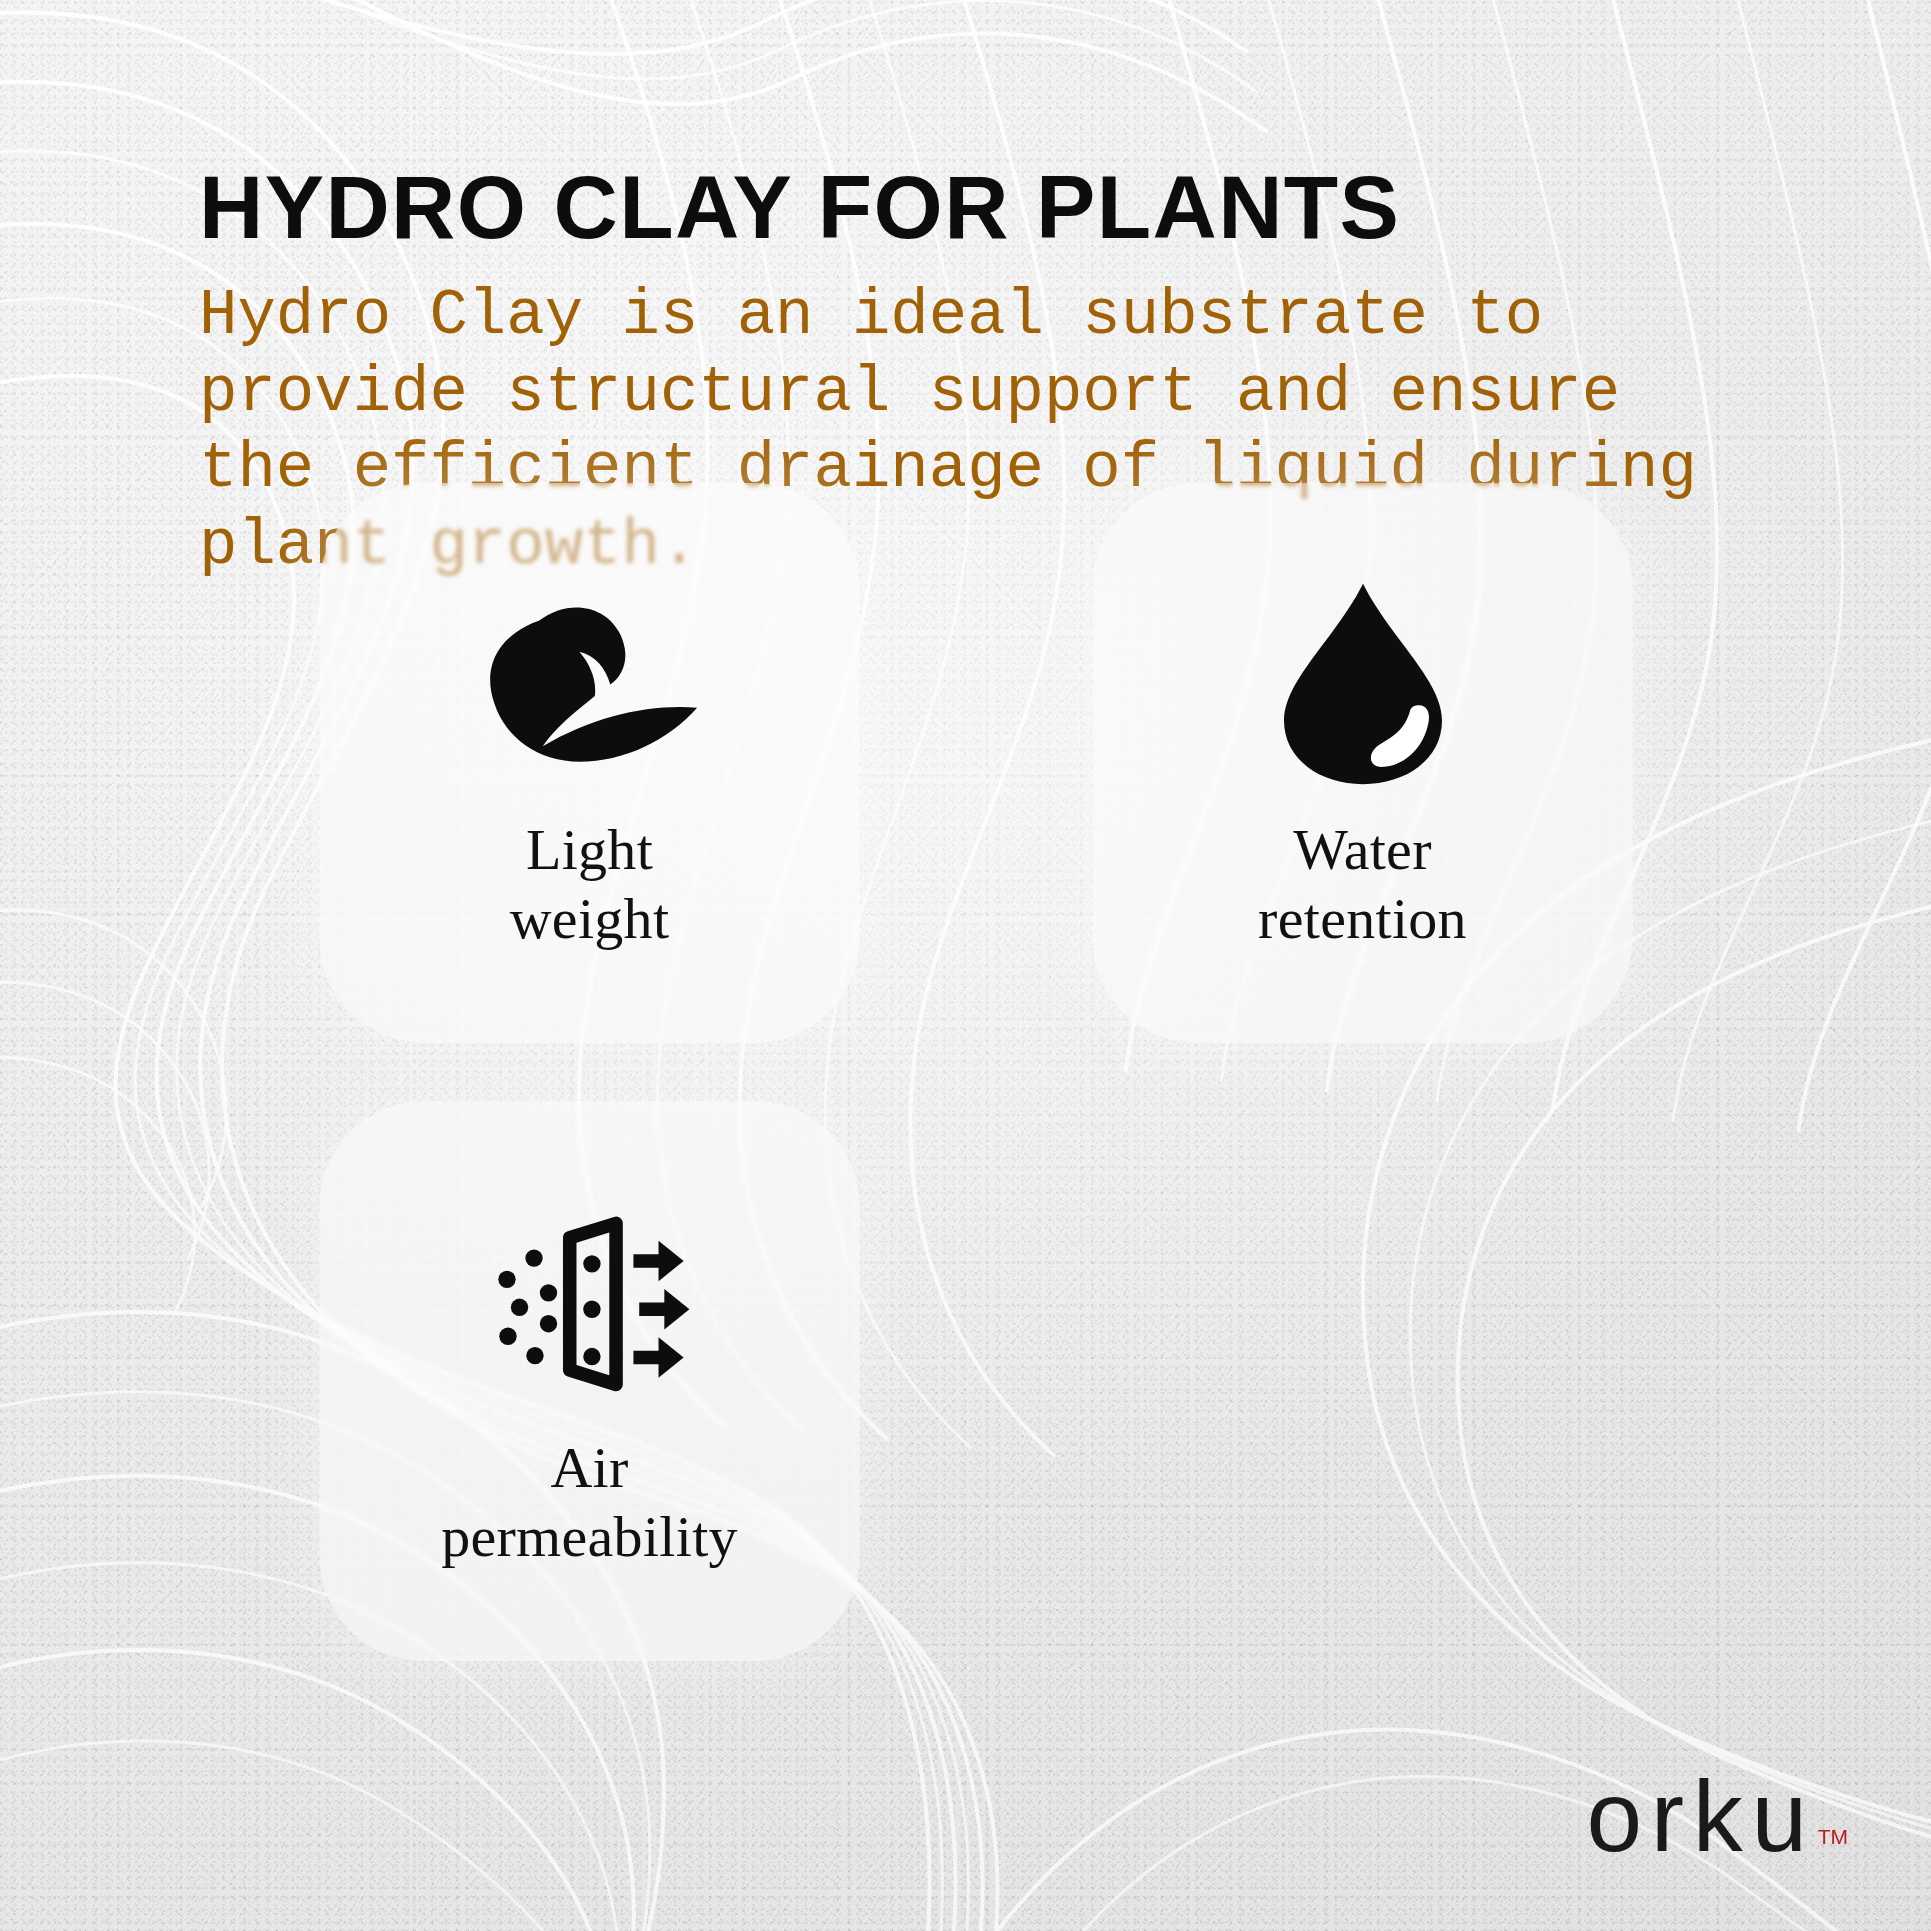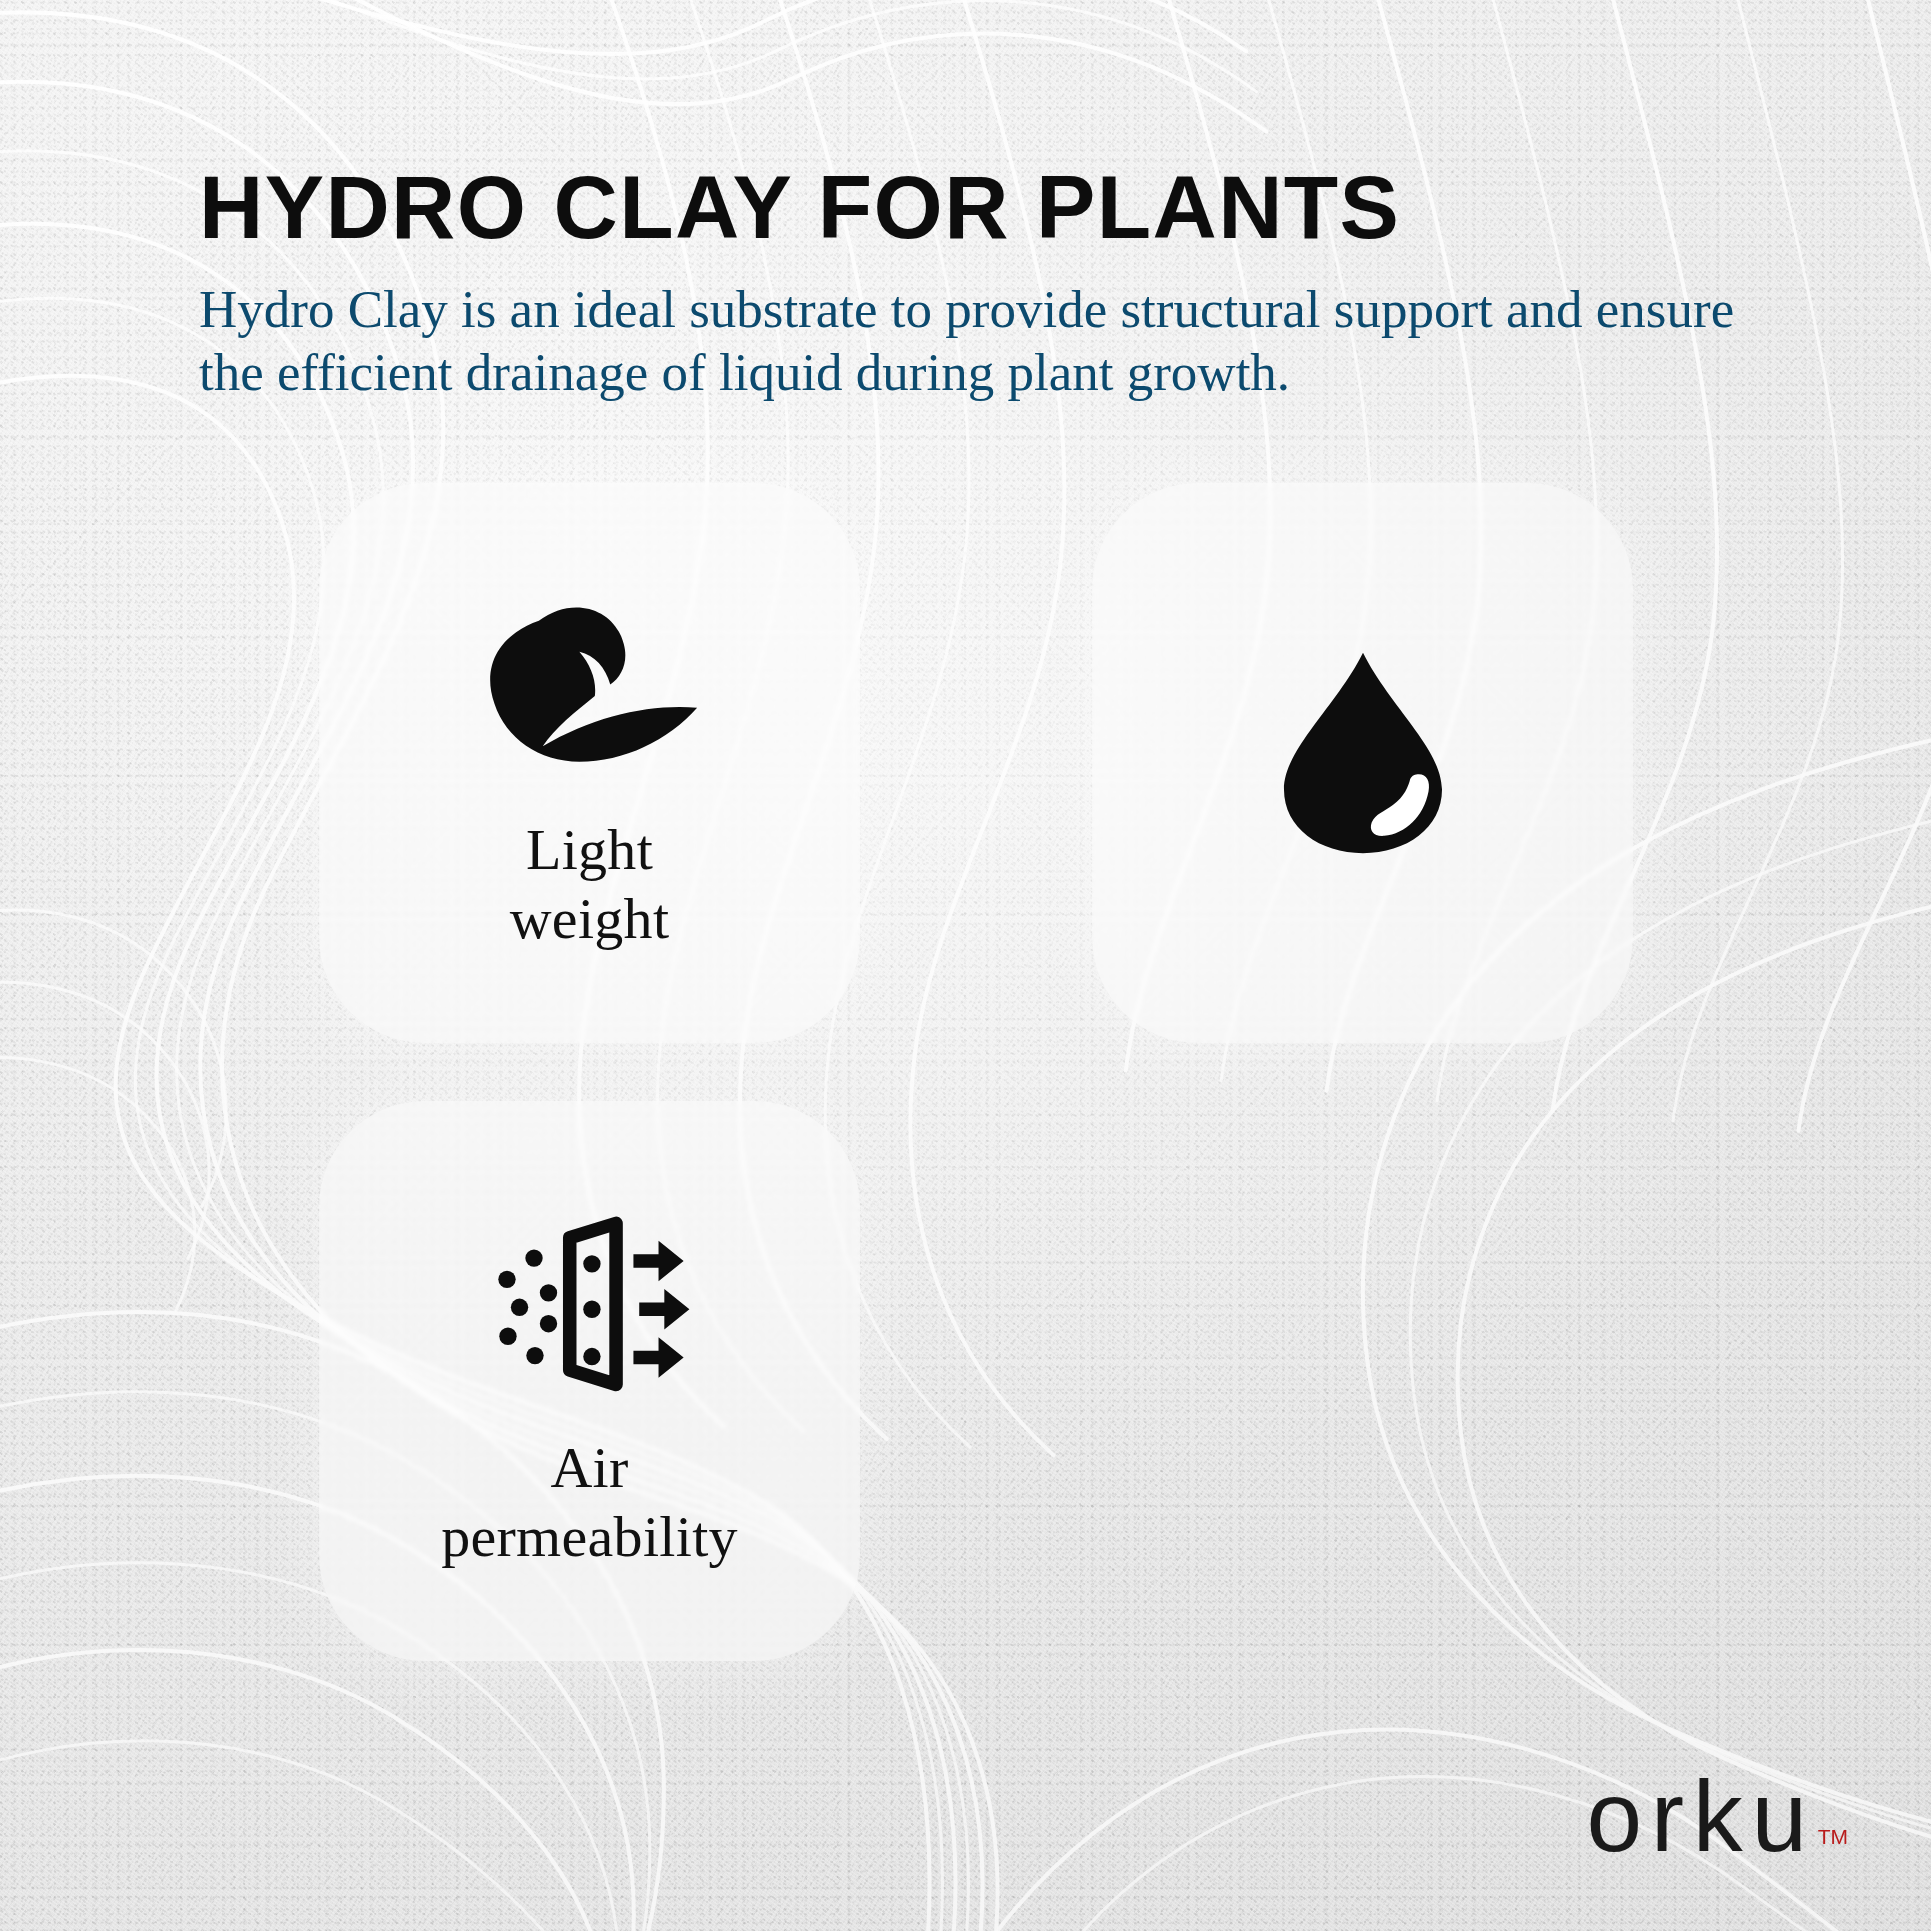--- a/index.html
+++ b/index.html
@@ -96,24 +96,24 @@
     font-weight: 700;
     font-size: 89px;
     line-height: 1.02;
     letter-spacing: 1.4px;
     color: #0d0d0d;
     margin: 0;
     white-space: nowrap;
   }
 
   .subtitle {
-    font-family: Liberation Serif, serif;
-    font-size: 53px;
+    font-family: Liberation Mono, monospace;
+    font-size: 64px;
     line-height: 1.2;
-    color: #0c4a6e;
+    color: #a16207;
     margin: 25px 0 0 0;
     max-width: 1545px;
   }
   .subtitle .line { display: block; }
 
   
   .grid {
     position: absolute;
     left: 319px;
     top: 483px;
@@ -288,20 +288,22 @@
             <path fill="#ffffff" d="
               M148,132
               C 156,132 160,139 158,150
               C 153,176 134,194 112,196
               C 101,197 96,190 99,182
               C 103,173 112,171 121,164
               C 133,155 137,145 139,137
               C 141,133 144,132 148,132 Z"></path>
           </svg>
         </div>
+        <div class="card-label">Water
+retention</div>
       </div>
 
       <div class="card">
         <div class="card-icon">
           <svg width="222" height="208" viewBox="0 0 230 215" aria-hidden="true">
 
             <g fill="#0d0d0d">
               <circle cx="57" cy="62" r="9"></circle>
               <circle cx="29" cy="84" r="9"></circle>
               <circle cx="72" cy="98" r="9"></circle>

